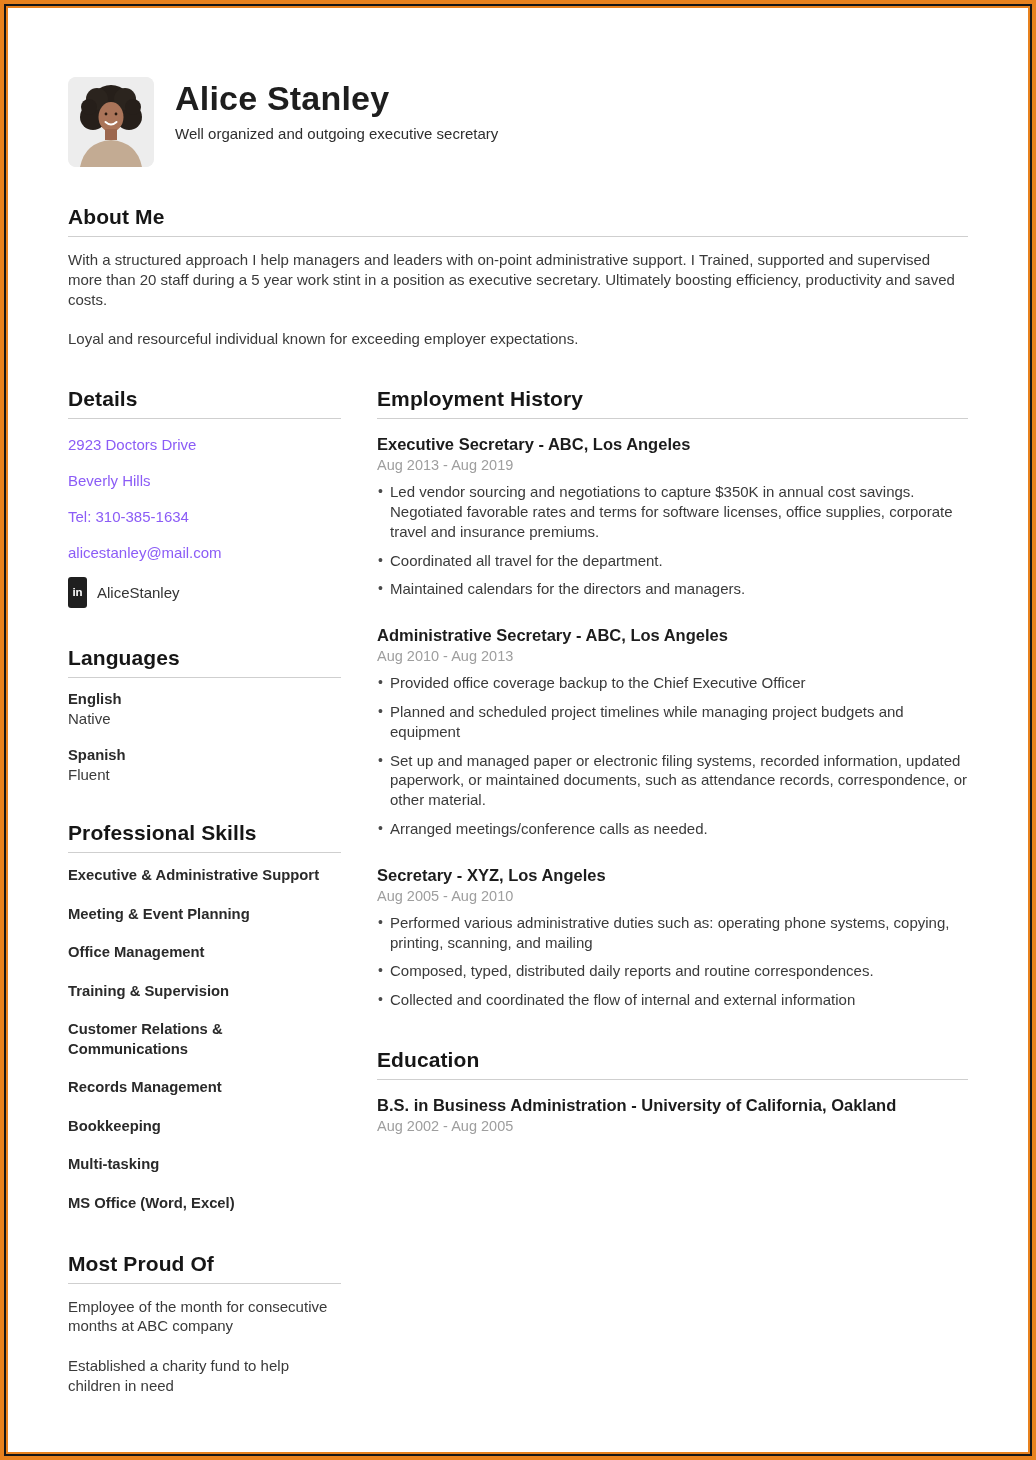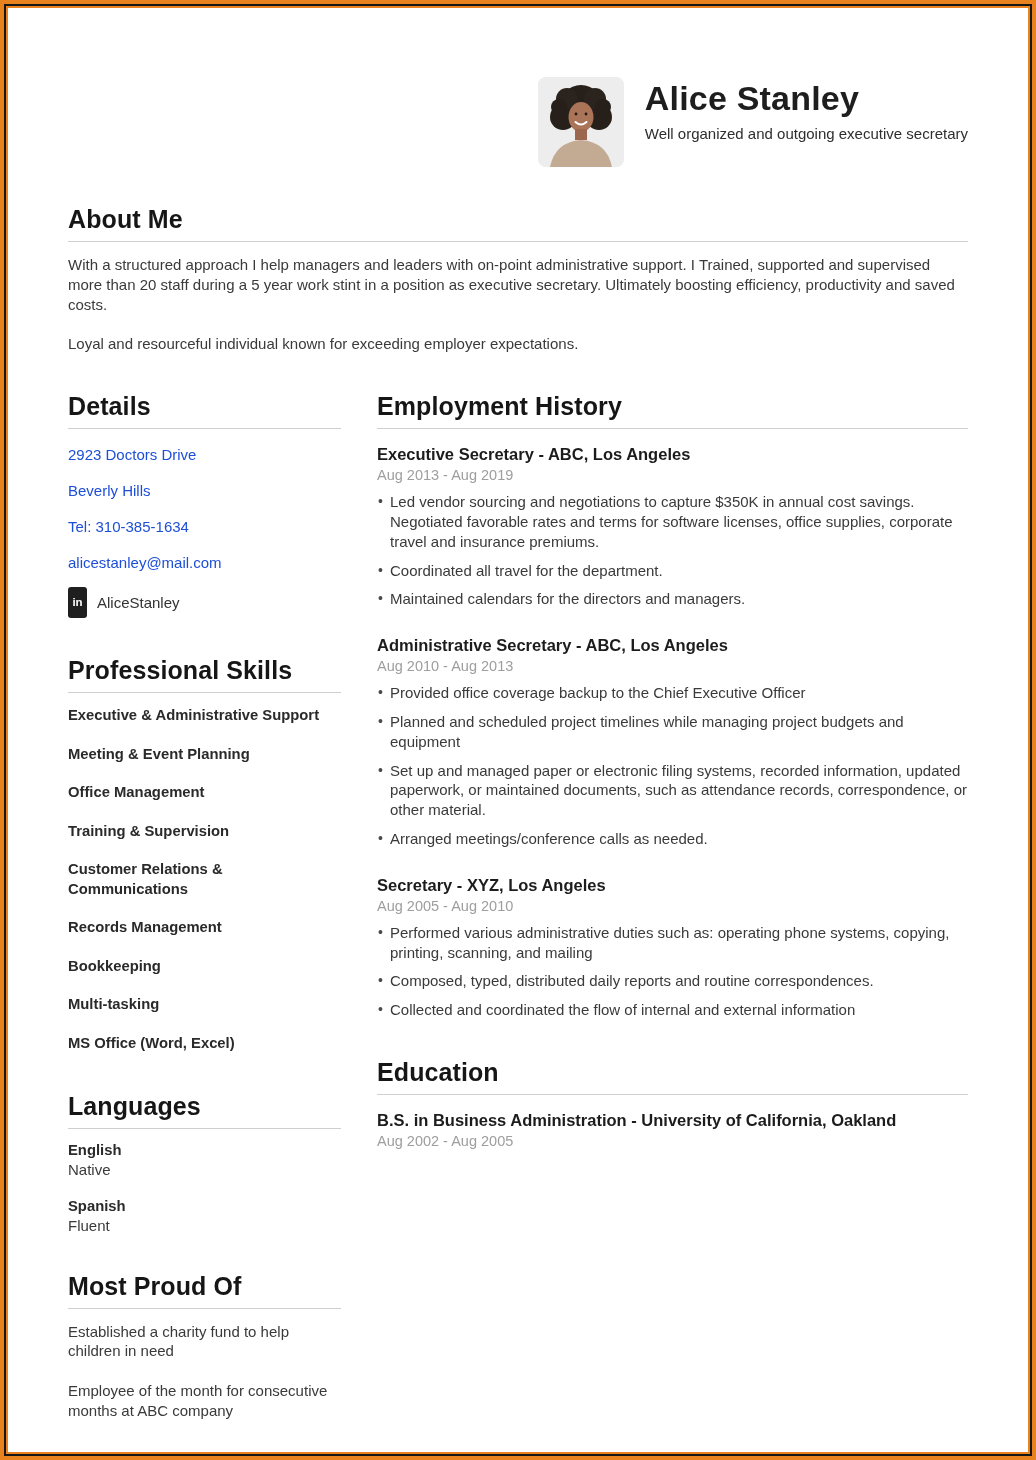--- a/index.html
+++ b/index.html
@@ -21,52 +21,52 @@
   }
   .page {
     width: 100%; height: 100%;
     border: 2px solid #e8821e;
     background: #ffffff;
     padding: 69px 60px 0 60px;
     overflow: hidden;
   }
 
   
-  .header { display: flex; align-items: flex-start; justify-content: flex-end; }
+  .header { display: flex; align-items: flex-start; }
   .photo {
     width: 86px; height: 90px; flex: 0 0 86px;
     border-radius: 8px; overflow: hidden; background: #ededed;
   }
   .photo svg { display: block; width: 86px; height: 90px; }
   .header-text { margin-left: 21px; padding-top: 2px; }
   h1 {
     font-size: 34px; line-height: 1.15; font-weight: 700;
     color: #1e1e1e; letter-spacing: 0.2px;
   }
   .subtitle { font-size: 15px; color: #2e2e2e; margin-top: 7px; }
 
   
   h2 {
-    font-size: 25px; font-weight: 700; color: #161616;
+    font-size: 21px; font-weight: 700; color: #161616;
     padding-bottom: 7px; border-bottom: 1px solid #cfcfcf;
     margin-bottom: 13px; letter-spacing: 0.1px;
   }
 
   .section-about { margin-top: 38px; }
   .section-about p { font-size: 15px; line-height: 1.32; color: #3a3a3a; margin-top: 7px; margin-bottom: 13px; }
   .section-about p + p { margin-top: 20px; }
 
   
   .columns { display: flex; margin-top: 31px; }
   .col-left { width: 273px; flex: 0 0 273px; }
   .col-right { flex: 1; margin-left: 36px; }
   section { margin-bottom: 38px; }
 
   
-  .addr div { font-size: 15px; line-height: 20px; color: #1d4ed8; margin-top: 16px; }
+  .addr div { font-size: 15px; line-height: 20px; color: #8b5cf6; margin-top: 16px; }
   .linkedin-row { display: flex; align-items: center; margin-top: 14px; }
   .li-icon {
     width: 19px; height: 31px; background: #1f1f1f; color: #ffffff;
     border-radius: 3px; font-size: 11.5px; font-weight: 700;
     display: inline-flex; align-items: center; justify-content: center;
     line-height: 1;
   }
   .li-handle { font-size: 15px; color: #333; margin-left: 10px; }
 
   
@@ -148,48 +148,48 @@
           <div>Tel: 310-385-1634</div>
           <div>alicestanley@mail.com</div>
         </div>
         <div class="linkedin-row">
           <span class="li-icon">in</span>
           <span class="li-handle">AliceStanley</span>
         </div>
       </section>
 
       <section>
+        <h2>Languages</h2>
+        <div class="lang">
+          <div class="lang-name">English</div>
+          <div class="lang-level">Native</div>
+        </div>
+        <div class="lang">
+          <div class="lang-name">Spanish</div>
+          <div class="lang-level">Fluent</div>
+        </div>
+      </section>
+
+      <section>
         <h2>Professional Skills</h2>
         <div class="skill">Executive &amp; Administrative Support</div>
         <div class="skill">Meeting &amp; Event Planning</div>
         <div class="skill">Office Management</div>
         <div class="skill">Training &amp; Supervision</div>
         <div class="skill">Customer Relations &amp; Communications</div>
         <div class="skill">Records Management</div>
         <div class="skill">Bookkeeping</div>
         <div class="skill">Multi-tasking</div>
         <div class="skill">MS Office (Word, Excel)</div>
       </section>
 
       <section>
-        <h2>Languages</h2>
-        <div class="lang">
-          <div class="lang-name">English</div>
-          <div class="lang-level">Native</div>
-        </div>
-        <div class="lang">
-          <div class="lang-name">Spanish</div>
-          <div class="lang-level">Fluent</div>
-        </div>
-      </section>
-
-      <section>
         <h2>Most Proud Of</h2>
+        <p class="proud-item">Employee of the month for consecutive months at ABC company</p>
         <p class="proud-item">Established a charity fund to help children in need</p>
-        <p class="proud-item">Employee of the month for consecutive months at ABC company</p>
       </section>
 
     </aside>
 
     <main class="col-right">
 
       <section>
         <h2>Employment History</h2>
 
         <div class="job">

